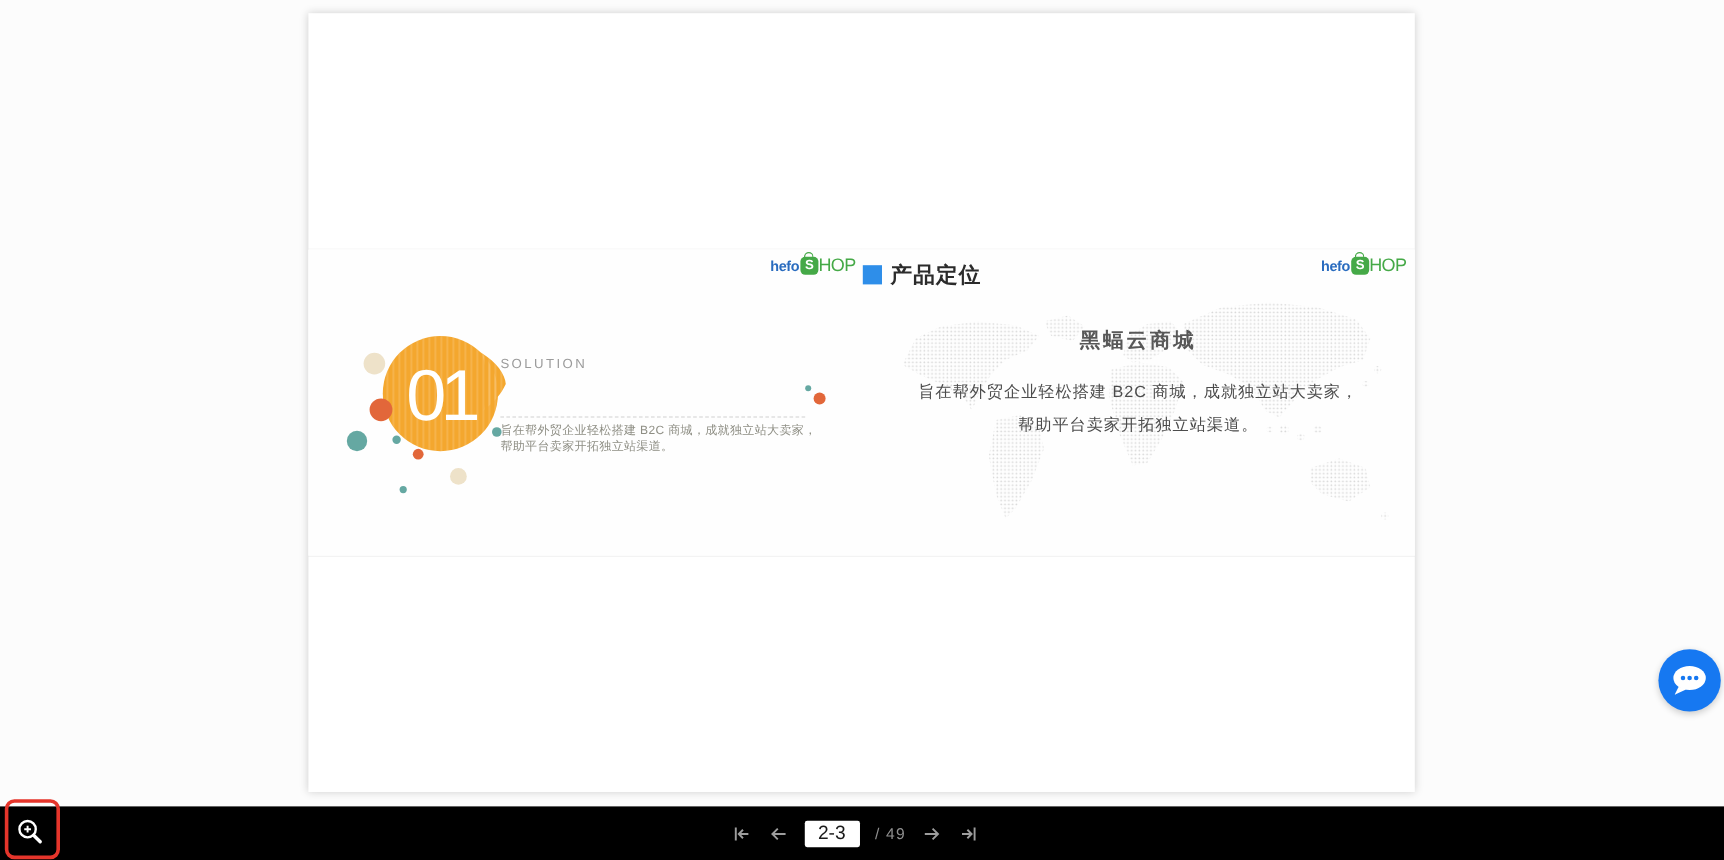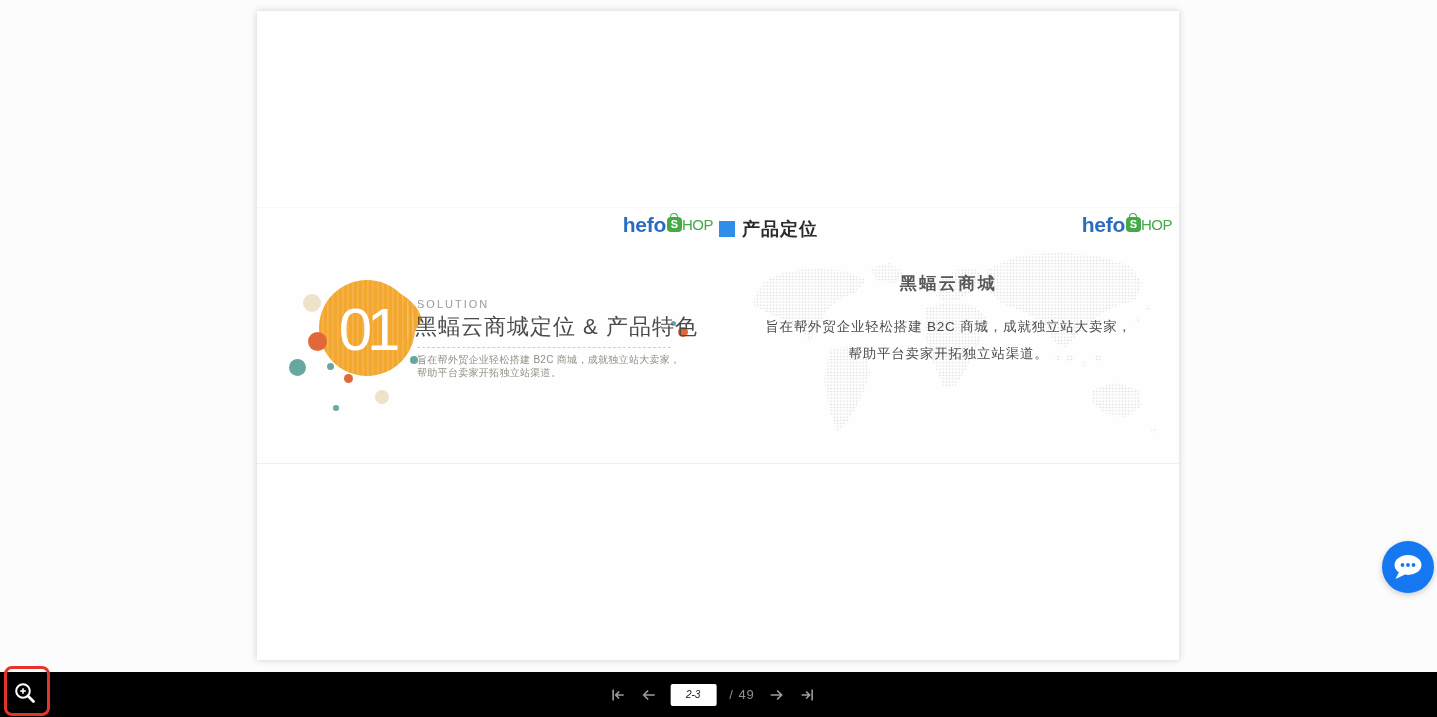--- a/index.html
+++ b/index.html
@@ -18,21 +18,21 @@
   .spread{
     position:absolute;left:0;top:196px;width:922px;height:255px;
     display:flex;
     border-top:1px solid rgba(0,0,0,0.03);
     border-bottom:1px solid rgba(0,0,0,0.06);
   }
   .slide{position:relative;width:461px;height:255px;overflow:hidden;background:#fefefe;}
 
   
   .logo{position:absolute;display:flex;align-items:center;line-height:1;}
-  .logo-hefo{color:#2a6cbf;font-weight:bold;font-size:21px;letter-spacing:-0.3px;}
+  .logo-hefo{color:#2a6cbf;font-weight:bold;font-size:12px;letter-spacing:-0.3px;}
   .logo-bag{position:relative;display:inline-block;width:15px;height:15px;background:#45a947;
     border-radius:4px;margin:0 0 0 1px;text-align:center;}
   .logo-bag .handle{position:absolute;left:3.5px;top:-4px;width:8px;height:6px;
     border:1.5px solid #45a947;border-bottom:none;border-radius:4px 4px 0 0;box-sizing:border-box;}
   .logo-s{color:#fff;font-weight:bold;font-size:11px;line-height:15px;display:block;}
   .logo-hop{color:#45a947;font-weight:normal;font-size:15px;letter-spacing:-0.5px;}
 
   
   .slide-left .logo{right:5px;top:6px;}
   .bubble-svg{position:absolute;left:40px;top:58px;}
@@ -71,21 +71,21 @@
   .toolbar{position:absolute;left:0;top:672px;width:100%;height:45px;background:#000;}
   .zoom-btn{position:absolute;left:6px;top:4px;width:38px;height:38px;background:transparent;
     border:none;padding:0;cursor:pointer;}
   .focus-highlight{position:absolute;left:4px;top:666px;width:40px;height:44px;
     border:3px solid #e5352b;border-radius:8px;pointer-events:none;z-index:5;}
   .pager{position:absolute;left:50%;top:0;height:45px;transform:translateX(-50%);
     margin-left:-6px;display:flex;align-items:center;gap:13px;}
   .nav-btn{background:transparent;border:none;padding:0;width:18px;height:18px;cursor:pointer;
     display:flex;align-items:center;justify-content:center;}
   .page-input{width:46px;height:22px;border:none;border-radius:2px;background:#fff;
-    color:#1a1a1a;font-size:10px;text-align:center;font-family:"Liberation Sans",sans-serif;padding:0;font-style:italic;}
+    color:#1a1a1a;font-size:16px;text-align:center;font-family:"Liberation Sans",sans-serif;padding:0;}
   .page-total{color:#8f8f8f;font-size:13px;letter-spacing:1px;}
 
   
   .chat-fab{position:absolute;left:1382px;top:541px;width:52px;height:52px;border-radius:50%;
     background:#1678f1;border:none;padding:0;cursor:pointer;box-shadow:0 2px 6px rgba(0,0,0,0.2);}
 </style>
 </head>
 <body>
 
 <div class="stage">
@@ -122,21 +122,20 @@
         <span class="dot teal" style="left:32px;top:151px;width:17px;height:17px;"></span>
         <span class="dot teal" style="left:70px;top:155px;width:7px;height:7px;"></span>
         <span class="dot orange" style="left:87px;top:166px;width:9px;height:9px;"></span>
         <span class="dot cream" style="left:118px;top:182px;width:14px;height:14px;"></span>
         <span class="dot teal" style="left:76px;top:197px;width:6px;height:6px;"></span>
         <span class="dot teal" style="left:153px;top:148px;width:8px;height:8px;"></span>
         <span class="dot teal" style="left:414px;top:113px;width:5px;height:5px;"></span>
         <span class="dot orange" style="left:421px;top:119px;width:10px;height:10px;"></span>
 
         <div class="kicker">SOLUTION</div>
-        <div class="slide-title">黑蝠云商城定位 &amp; 产品特色</div>
         <div class="title-underline"></div>
         <div class="slide-desc">
           <div>旨在帮外贸企业轻松搭建 B2C 商城，成就独立站大卖家，</div>
           <div>帮助平台卖家开拓独立站渠道。</div>
         </div>
       </section>
 
       <section class="slide slide-right">
 
         <svg class="map-svg" width="461" height="255" viewBox="0 0 461 255">

